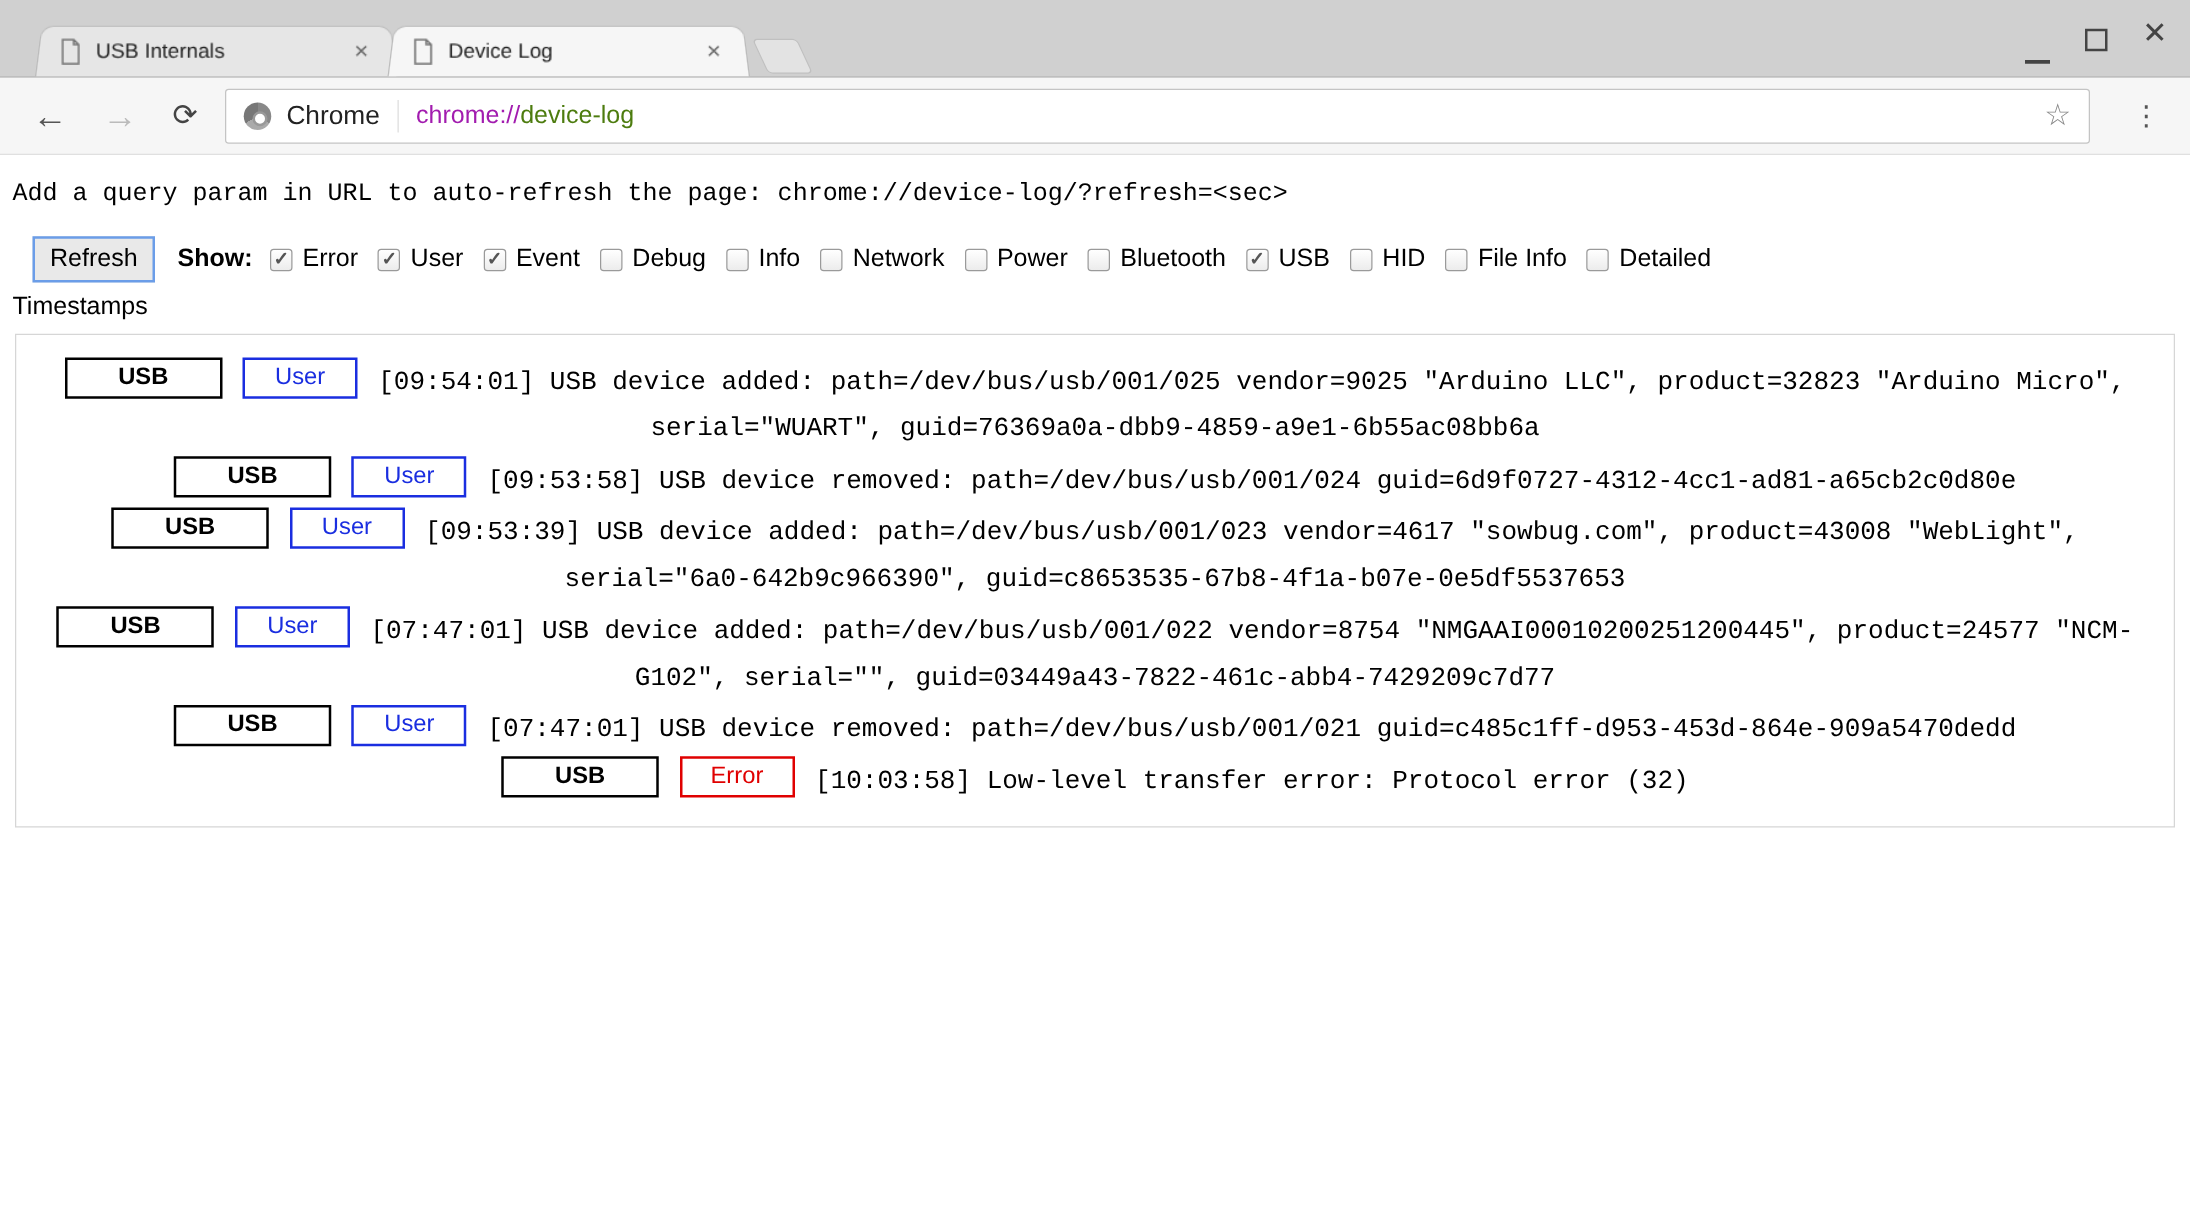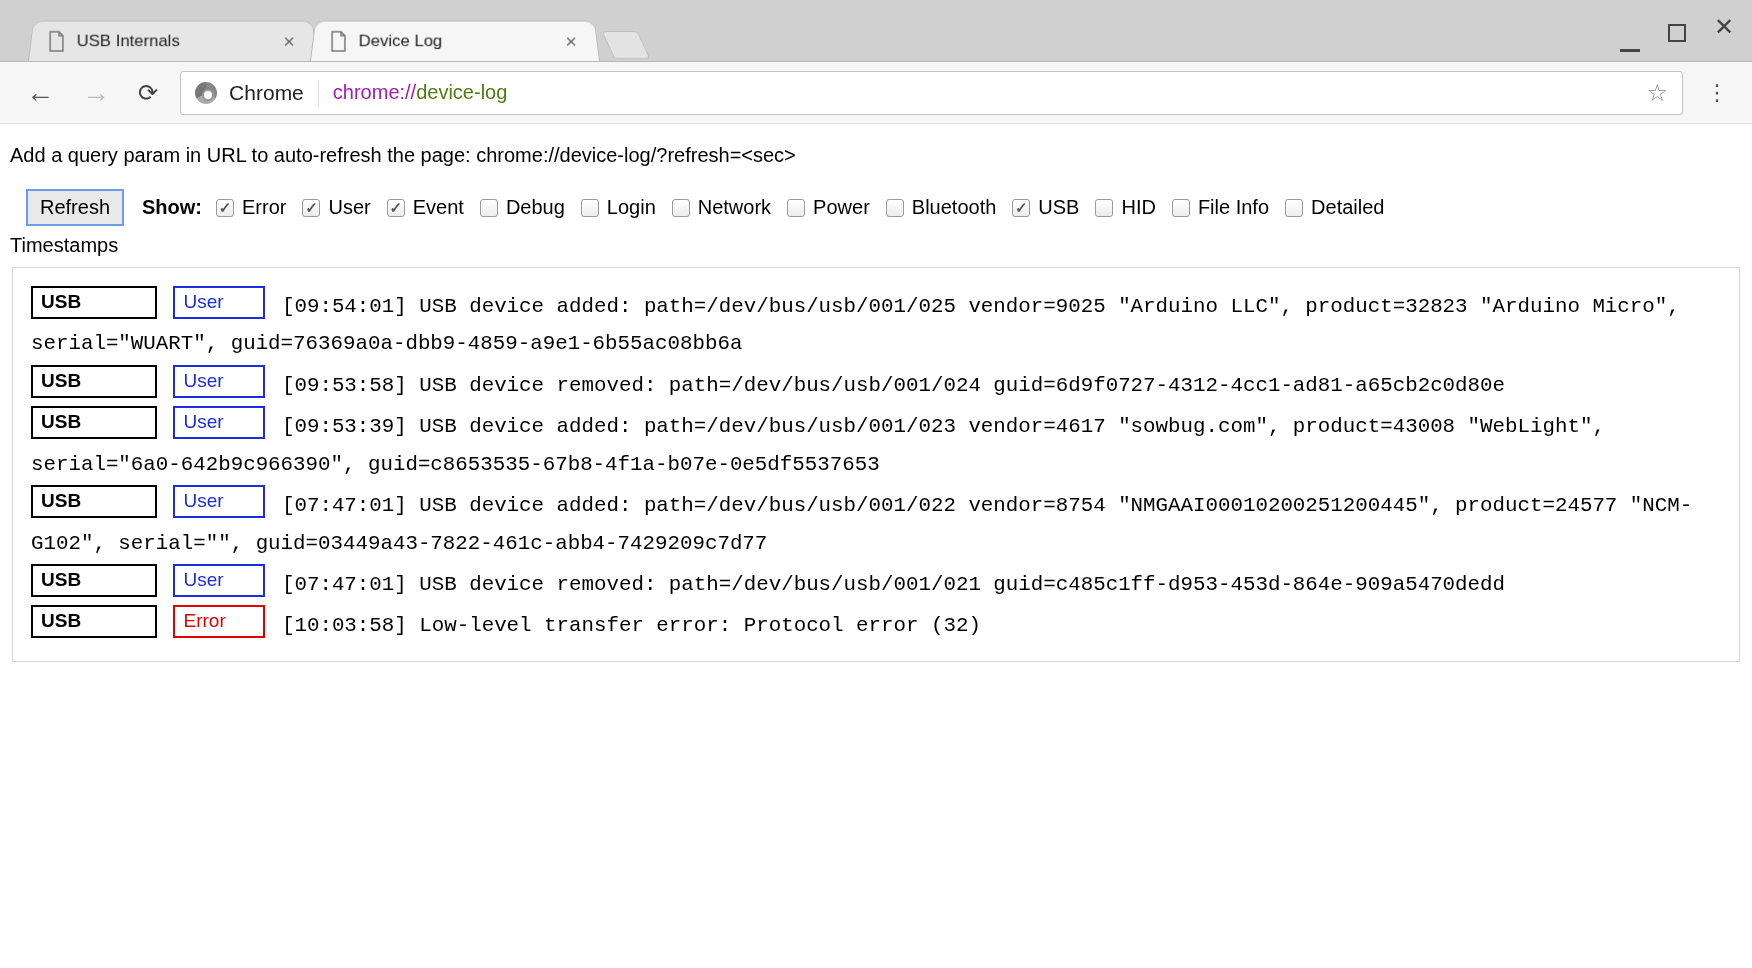--- a/index.html
+++ b/index.html
@@ -20,45 +20,45 @@
     .window-controls { position: absolute; right: 18px; top: 18px; display: flex; gap: 28px; }
     .window-controls span { font-size: 24px; color: #444; cursor: pointer; }
     .win-min { width: 20px; height: 3px; background: #444; display: inline-block; position: relative; top: 12px; }
     .win-max { width: 18px; height: 18px; border: 2px solid #444; display: inline-block; position: relative; top: 2px; }
     .win-close-x { font-size: 28px; font-weight: 300; line-height: 18px; }
 
     .nav-bar { background: #f6f6f6; height: 62px; display: flex; align-items: center; padding: 0 12px; border-bottom: 1px solid #e0e0e0; }
     .nav-arrow { font-size: 28px; color: #555; padding: 0 14px; cursor: pointer; }
     .nav-arrow.disabled { color: #bbb; }
     .reload-icon { font-size: 24px; color: #444; padding: 0 14px; cursor: pointer; }
-    .address-bar { flex: 1; height: 44px; border: 1px solid #c4c4c4; border-radius: 3px; background: #fff; margin: 0 9px 0 8px; display: flex; align-items: center; padding: 0 14px; font-size: 20px; justify-content: center; }
+    .address-bar { flex: 1; height: 44px; border: 1px solid #c4c4c4; border-radius: 3px; background: #fff; margin: 0 20px 0 8px; display: flex; align-items: center; padding: 0 14px; font-size: 20px; justify-content: center; }
     .addr-chrome-icon { width: 22px; height: 22px; margin-right: 12px; border-radius: 50%; background: conic-gradient(#888 0 120deg, #aaa 120deg 240deg, #777 240deg 360deg); position: relative; }
     .addr-chrome-icon::after { content: ''; position: absolute; width: 8px; height: 8px; background: #fff; border-radius: 50%; top: 7px; left: 7px; border: 2px solid #999; }
     .addr-origin { color: #222; font-size: 21px; }
     .addr-sep { width: 1px; height: 26px; background: #ddd; margin: 0 14px; }
     .addr-url-scheme { color: #a21caf; }
     .addr-url-path { color: #4d7c0f; }
     .star-icon { margin-left: auto; font-size: 24px; color: #888; cursor: pointer; }
     .menu-icon { font-size: 22px; color: #555; padding: 0 14px; cursor: pointer; letter-spacing: -2px; }
 
     
     .page { padding: 20px 10px 10px; font-size: 20px; color: #000; }
-    .hint { margin-bottom: 22px; }
+    .hint { margin-bottom: 22px; font-family: Liberation Mono, monospace; }
     
     .controls-row { display: flex; align-items: center; flex-wrap: wrap; gap: 8px 4px; margin-bottom: 8px; padding-left: 16px; }
     .refresh-btn { font-size: 20px; padding: 5px 12px; border: 2px solid #6b9de8; background: #e9e9e9; cursor: pointer; font-family: inherit; }
     .show-label { font-weight: 700; margin-left: 14px; margin-right: 4px; }
     .cb-wrap { display: inline-flex; align-items: center; margin: 0 6px; gap: 8px; }
     .cb { width: 18px; height: 18px; border: 1.5px solid #9a9a9a; border-radius: 3px; background: linear-gradient(#fff,#ececec); display: inline-flex; align-items: center; justify-content: center; cursor: pointer; }
     .cb.checked::after { content: '✓'; font-size: 15px; color: #555; font-weight: 700; line-height: 1; }
     .cb-label { font-size: 20px; cursor: pointer; }
     
     .ts-label { margin-top: 2px; margin-bottom: 10px; }
     
-    .log-box { border: 1px solid #d6d6d6; margin: 4px 2px 0; padding: 18px 18px 14px; }
+    .log-box { border: 1px solid #d6d6d6; margin: 4px 2px 0; padding: 18px 18px 14px; text-align: center; }
     .log-entry { font-family: "Courier New", monospace; font-size: 20.8px; line-height: 1.8; margin-bottom: 2px; }
     .tag { font-family: -apple-system, Arial, sans-serif; display: inline-block; border: 2px solid #000; font-weight: 700; padding: 2px 8px; width: 126px; font-size: 19px; line-height: 1.3; vertical-align: 4px; margin-right: 4px; }
     .tag.level-user { border-color: #1a2ee0; color: #1a2ee0; font-weight: 400; width: 92px; }
     .tag.level-error { border-color: #e00000; color: #e00000; font-weight: 400; width: 92px; }
     .entry-ts { }
     .entry-msg { }
     
     .page-icon-svg { fill: none; stroke: #777; stroke-width: 1.5; }
   </style>
 </head>
@@ -129,21 +129,21 @@
       <span class="cb-wrap">
         <span class="cb checked"></span>
         <span class="cb-label">Event</span>
       </span>
       <span class="cb-wrap">
         <span class="cb"></span>
         <span class="cb-label">Debug</span>
       </span>
       <span class="cb-wrap">
         <span class="cb"></span>
-        <span class="cb-label">Login</span>
+        <span class="cb-label">Info</span>
       </span>
       <span class="cb-wrap">
         <span class="cb"></span>
         <span class="cb-label">Network</span>
       </span>
       <span class="cb-wrap">
         <span class="cb"></span>
         <span class="cb-label">Power</span>
       </span>
       <span class="cb-wrap">

